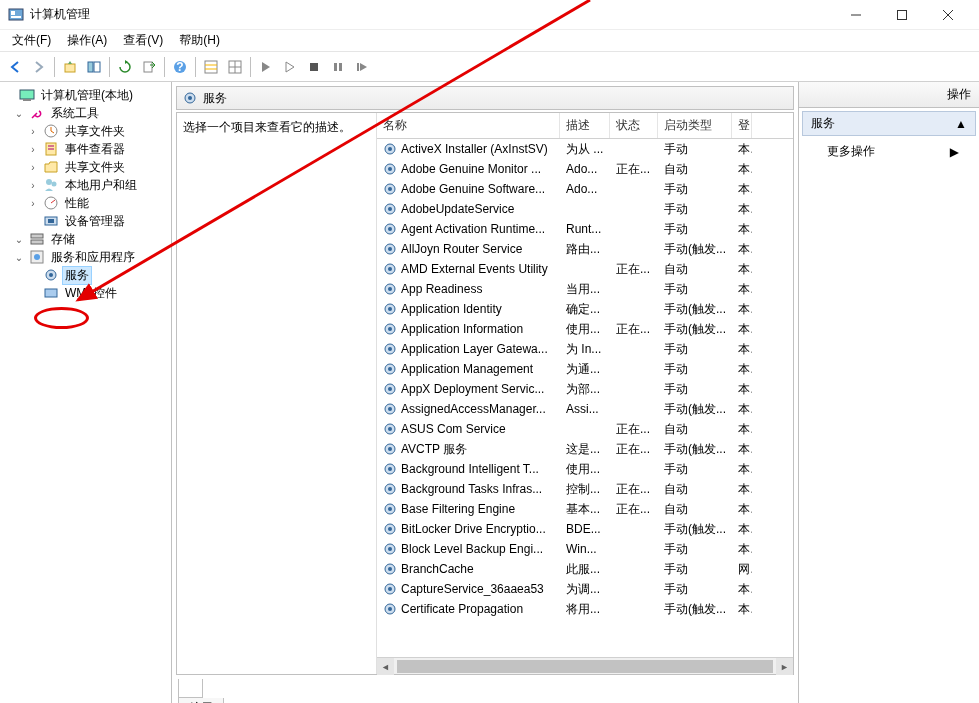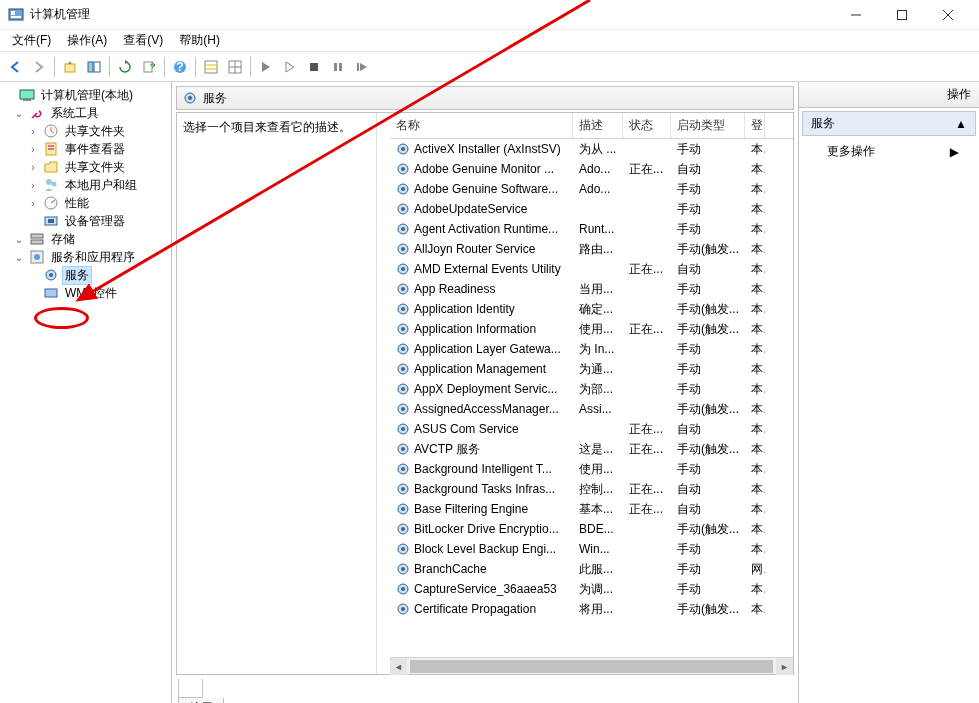--- a/index.html
+++ b/index.html
@@ -18,21 +18,21 @@
 .tree-pane { width: 172px; border-right: 1px solid #c0c0c0; overflow:auto; background:#fff; padding:4px 2px;}
 .tree-node { display:flex; align-items:center; height:18px; padding:1px 0; white-space:nowrap;}
 .tree-toggle { width:14px; text-align:center; color:#606060; font-size:10px;}
 .tree-icon { width:16px; height:16px; margin:0 3px; display:inline-flex; align-items:center; justify-content:center;}
 .tree-label { padding:1px 3px;}
 .tree-label.selected { background:#cce8ff; border:1px solid #99d1ff; padding:0 2px;}
 .center-pane { flex:1; display:flex; flex-direction:column; border-right:1px solid #c0c0c0; min-width:0;}
 .center-header { height:24px; background:linear-gradient(#f7f7f7,#ececec); border:1px solid #c0c0c0; margin:4px 4px 0 4px; display:flex; align-items:center; padding-left:6px; gap:6px;}
 .center-body { flex:1; display:flex; margin:2px 4px 4px 4px; border:1px solid #c0c0c0; min-height:0;}
 .desc-col { width:200px; border-right:1px solid #e0e0e0; padding:6px;}
-.svc-table { flex:1; display:flex; flex-direction:column; min-width:0;margin-left:13px;}
+.svc-table { flex:1; display:flex; flex-direction:column; min-width:0;}
 .svc-head-row { display:flex; border-bottom:1px solid #d0d0d0; background:#fff;}
 .svc-head-row div { padding:4px 6px; border-right:1px solid #e5e5e5; color:#333; overflow:hidden; text-overflow:ellipsis; white-space:nowrap;}
 .svc-rows { flex:1; overflow:auto;}
 .svc-row { display:flex; align-items:center; height:20px;}
 .svc-row div { padding:1px 6px; overflow:hidden; text-overflow:ellipsis; white-space:nowrap;}
 .col-name { width:183px; display:flex; align-items:center; gap:4px;}
 .col-desc { width:50px;}
 .col-status { width:48px;}
 .col-start { width:74px;}
 .col-login { width:20px;}

